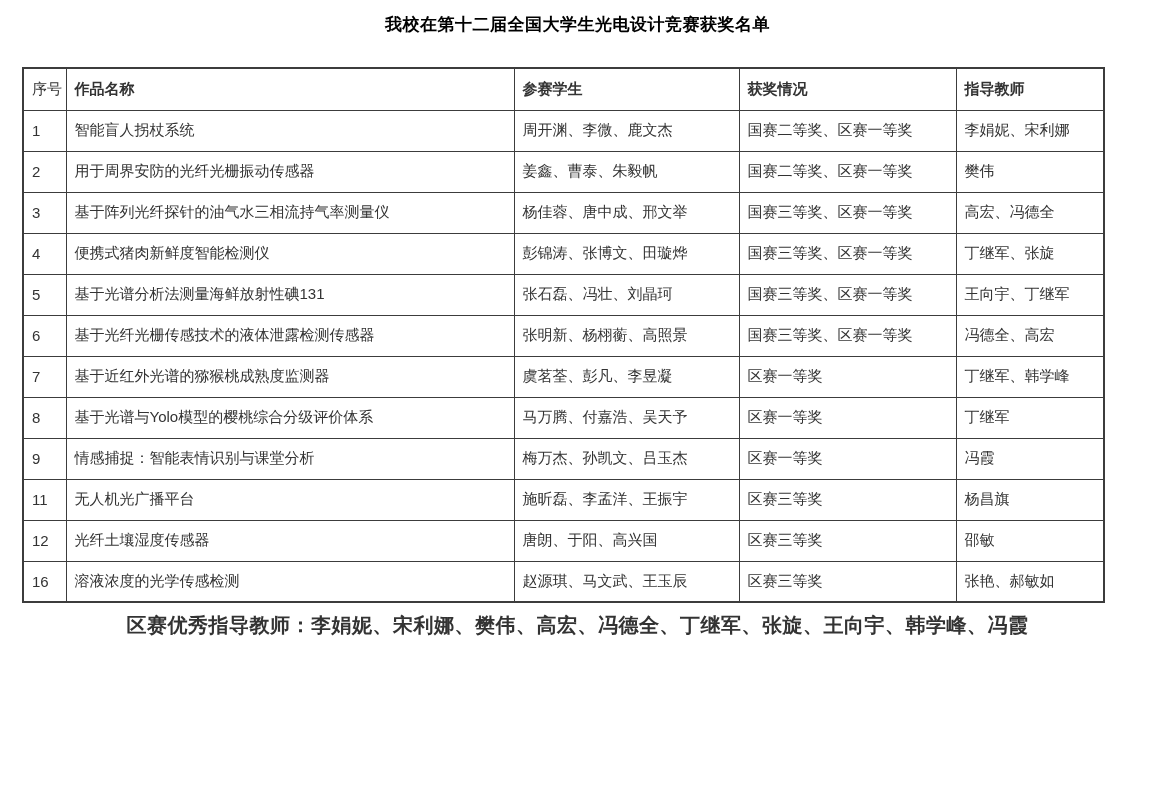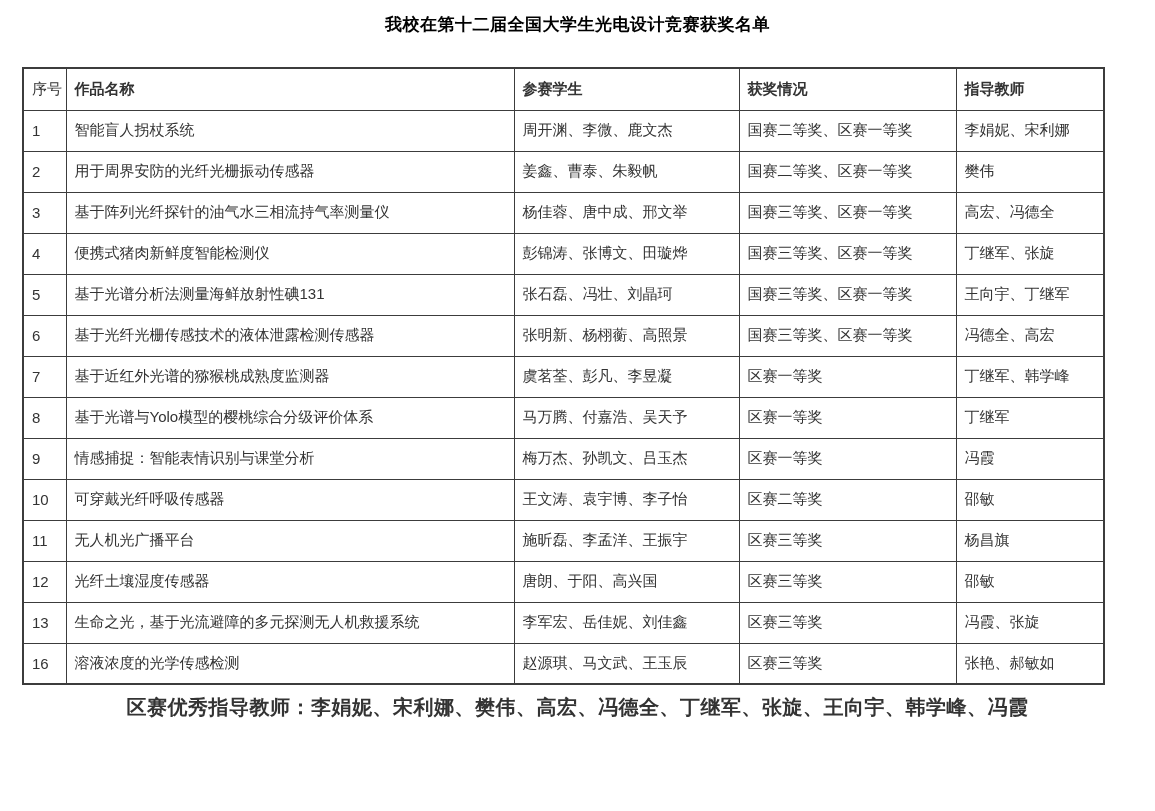--- a/index.html
+++ b/index.html
@@ -134,48 +134,34 @@
         <td>丁继军</td>
       </tr>
       <tr>
         <td>9</td>
         <td>情感捕捉：智能表情识别与课堂分析</td>
         <td>梅万杰、孙凯文、吕玉杰</td>
         <td>区赛一等奖</td>
         <td>冯霞</td>
       </tr>
       <tr>
-        <td>10</td>
-        <td>可穿戴光纤呼吸传感器</td>
-        <td>王文涛、袁宇博、李子怡</td>
-        <td>区赛二等奖</td>
-        <td>邵敏</td>
-      </tr>
-      <tr>
         <td>11</td>
         <td>无人机光广播平台</td>
         <td>施昕磊、李孟洋、王振宇</td>
         <td>区赛三等奖</td>
         <td>杨昌旗</td>
       </tr>
       <tr>
         <td>12</td>
         <td>光纤土壤湿度传感器</td>
         <td>唐朗、于阳、高兴国</td>
         <td>区赛三等奖</td>
         <td>邵敏</td>
       </tr>
       <tr>
-        <td>13</td>
-        <td>生命之光，基于光流避障的多元探测无人机救援系统</td>
-        <td>李军宏、岳佳妮、刘佳鑫</td>
-        <td>区赛三等奖</td>
-        <td>冯霞、张旋</td>
-      </tr>
-      <tr>
         <td>16</td>
         <td>溶液浓度的光学传感检测</td>
         <td>赵源琪、马文武、王玉辰</td>
         <td>区赛三等奖</td>
         <td>张艳、郝敏如</td>
       </tr>
     </tbody>
 </table>
 
 <div class="footer-note">区赛优秀指导教师：李娟妮、宋利娜、樊伟、高宏、冯德全、丁继军、张旋、王向宇、韩学峰、冯霞</div>

